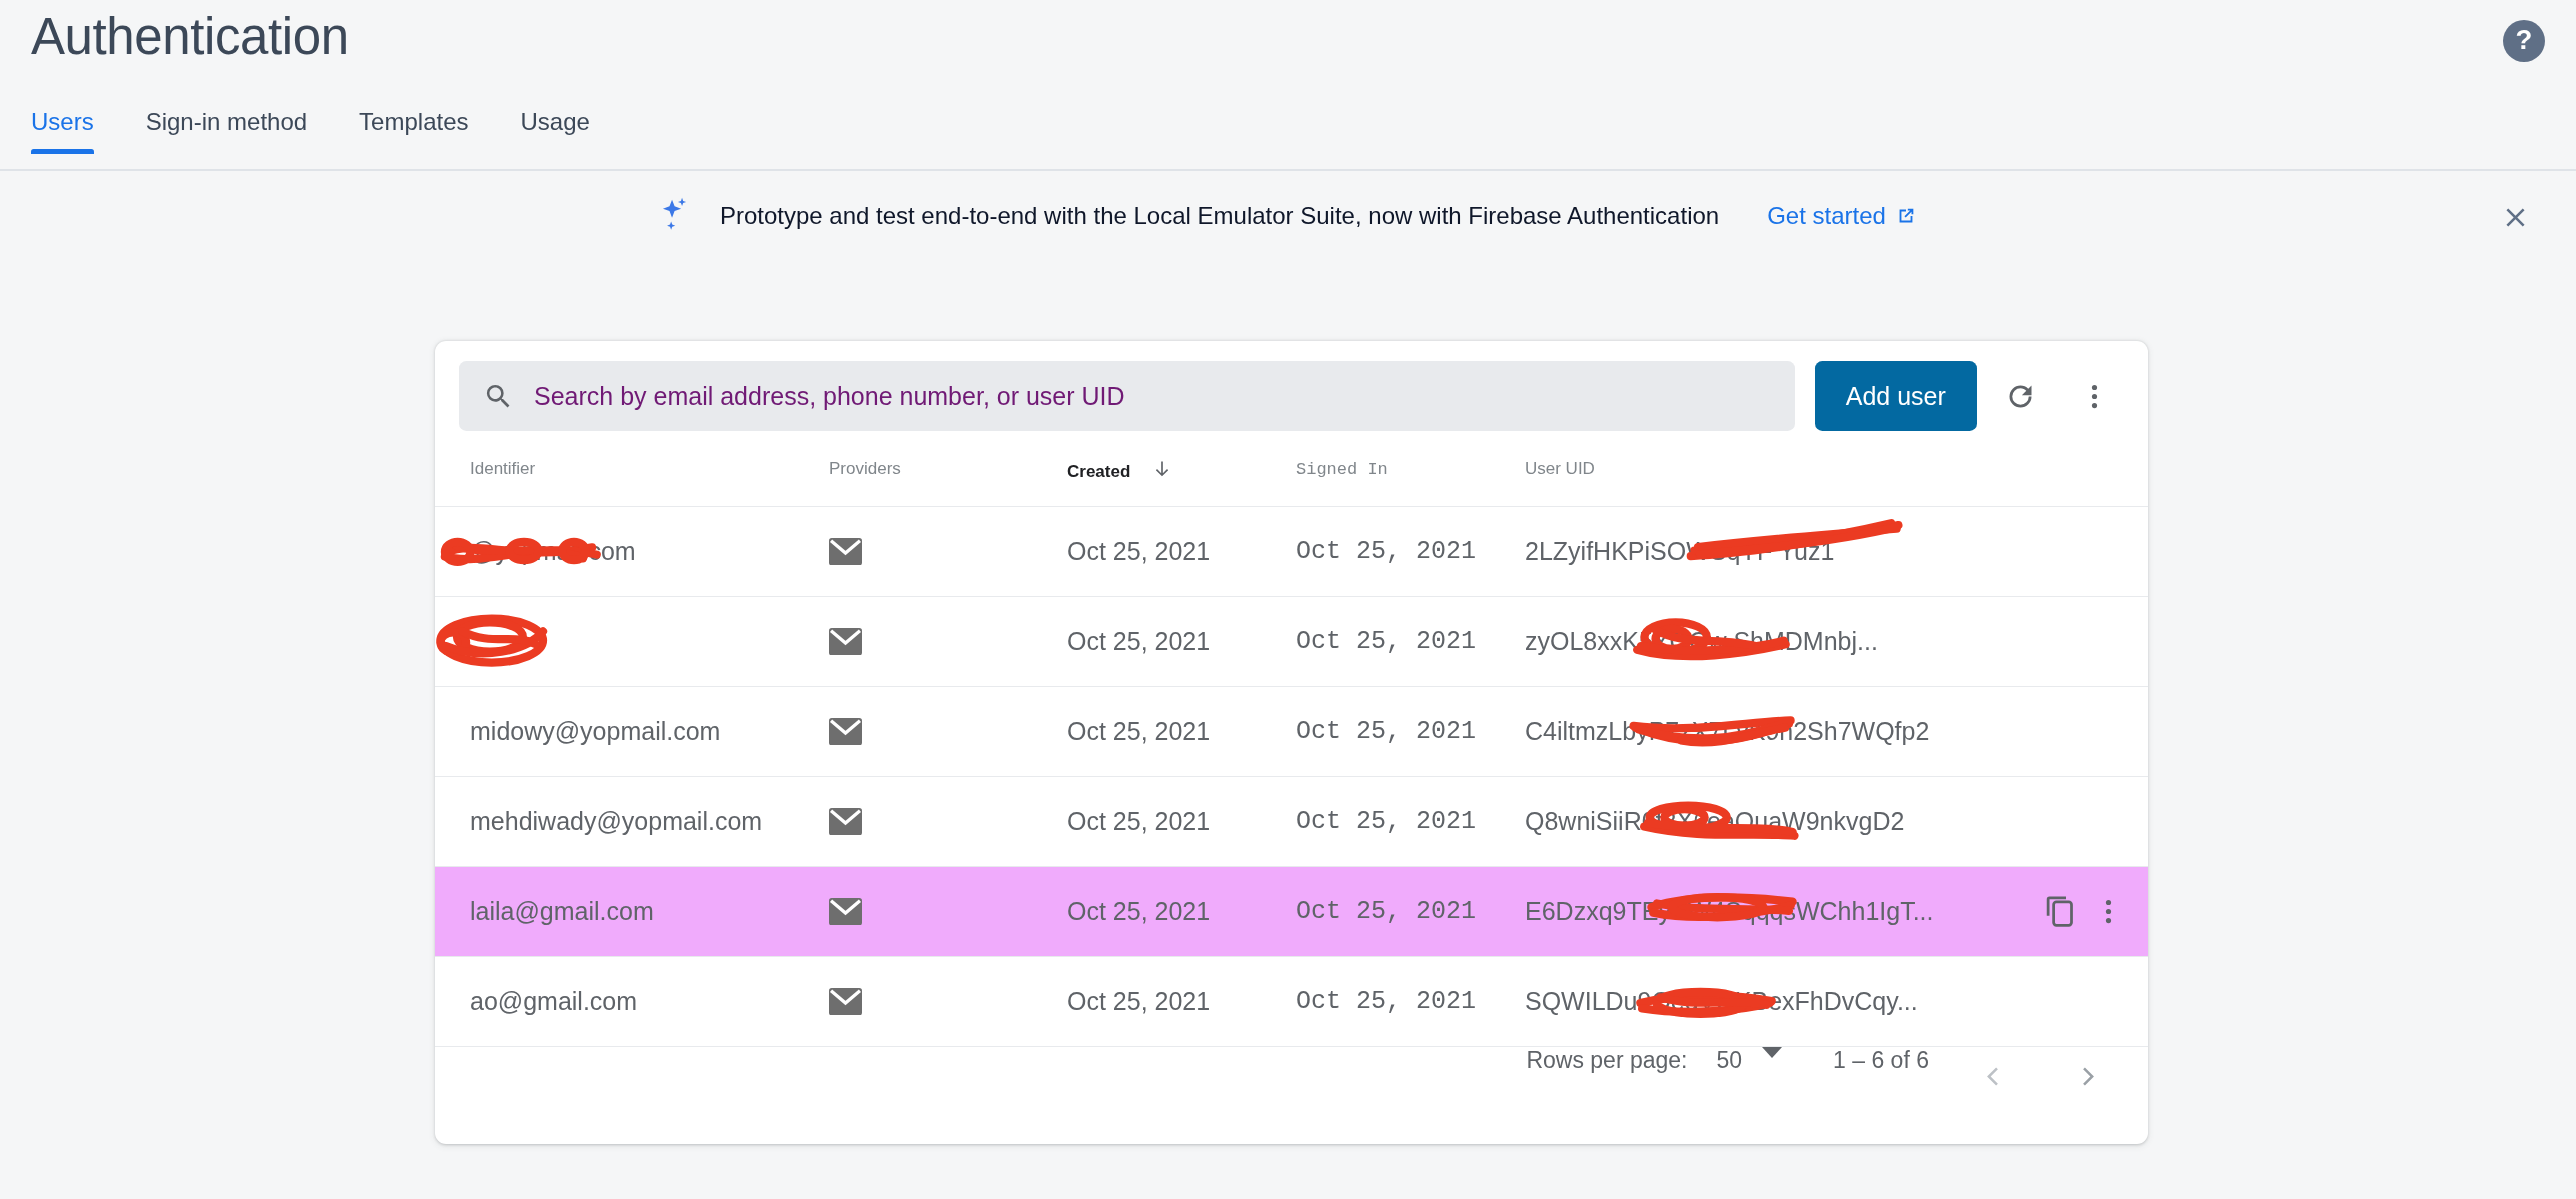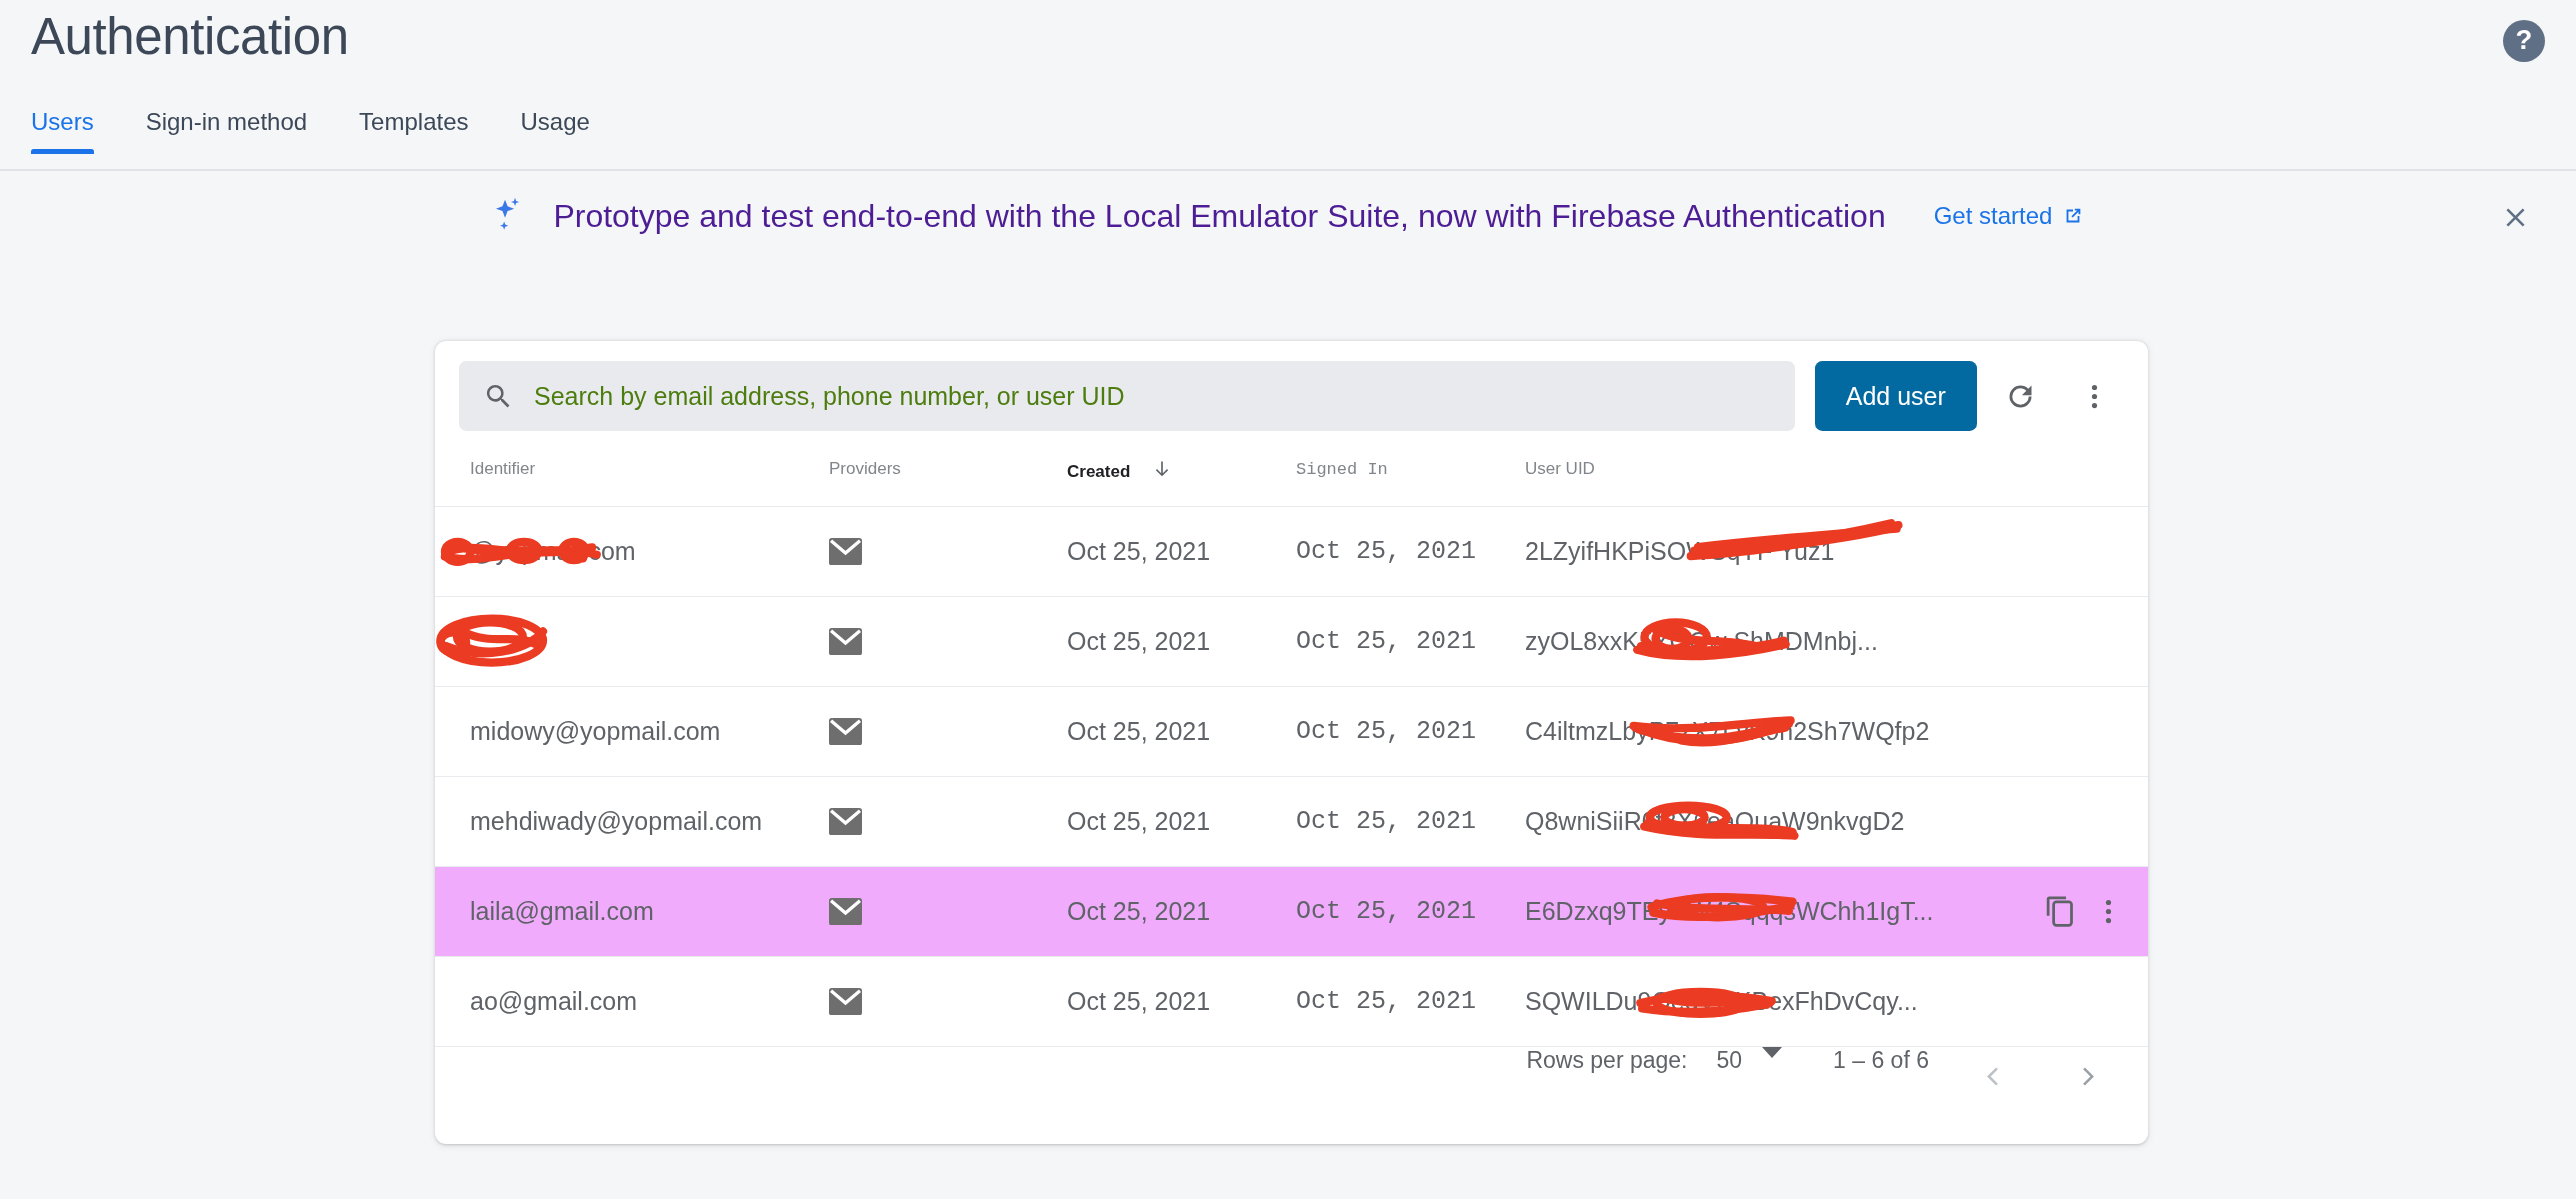--- a/index.html
+++ b/index.html
@@ -49,21 +49,21 @@
     height: 1.8px; background: #dfe3e8;
   }
 
   
   .banner {
     position: absolute; left: 0; top: 174px; width: 2576px; height: 84px;
     display: flex; align-items: center; justify-content: center;
   }
   .banner-inner { display: flex; align-items: center; gap: 24px; }
   .sparkle-icon { width: 37px; height: 40px; position: relative; }
-  .banner-text { font-size: 32px; color: #4c1d95; white-space: nowrap; }
+  .banner-text { font-size: 24px; color: #0f172a; white-space: nowrap; }
   .banner-link {
     font-size: 24px; color: #1a73e8; font-weight: 500; cursor: pointer;
     margin-left: 24px; display: inline-flex; align-items: center; gap: 9.2px;
     white-space: nowrap;
   }
   .ext-icon { display: inline-block; width: 22px; height: 22px; }
   .banner-close {
     position: absolute; right: 40px; top: 22px;
     width: 42px; height: 42px; cursor: pointer;
     display: flex; align-items: center; justify-content: center;
@@ -82,21 +82,21 @@
   .search-row {
     display: flex; align-items: center;
     padding: 20px 24px 18.3px 24px; gap: 0;
   }
   .search-box {
     flex: 1; height: 70px; background: #e8eaed; border-radius: 7.3px;
     display: flex; align-items: center; padding: 0 24px; gap: 20px;
     cursor: text;
   }
   .search-icon { width: 31px; height: 31px; flex: none; }
-  .search-placeholder { font-size: 25px; color: #4d7c0f; }
+  .search-placeholder { font-size: 25px; color: #701a75; }
   .add-user-btn {
     margin-left: 20px; height: 70px; padding: 0 31px;
     background: #0369a1; color: #fff; border: none; border-radius: 7.3px;
     font-size: 25px; font-family: inherit; font-weight: 500; cursor: pointer;
     white-space: nowrap;
   }
   .icon-btn {
     width: 59px; height: 59px; margin-left: 14.6px;
     display: flex; align-items: center; justify-content: center;
     cursor: pointer; border-radius: 50%;

